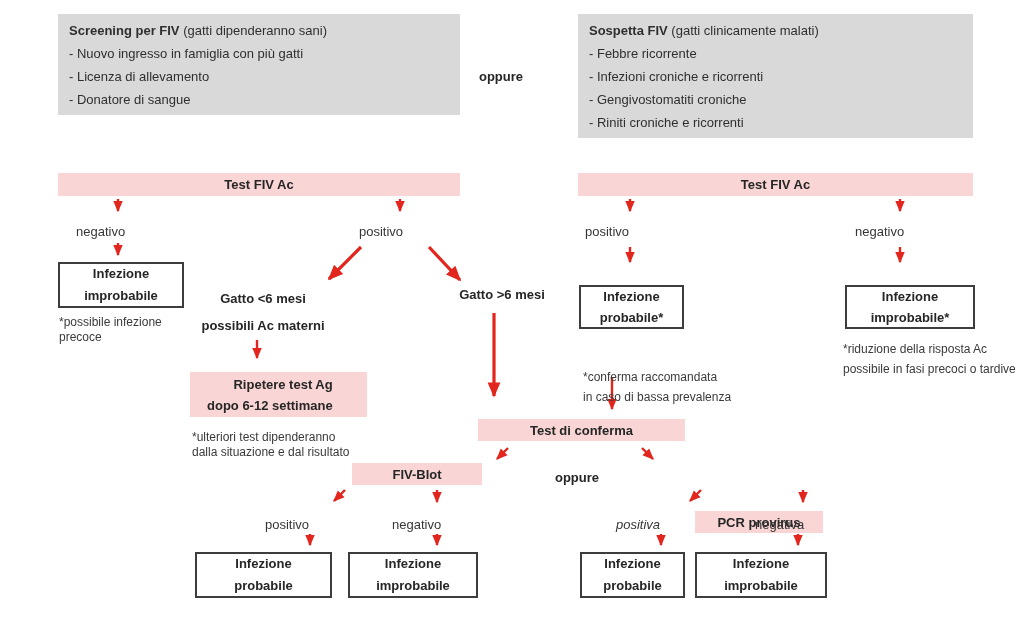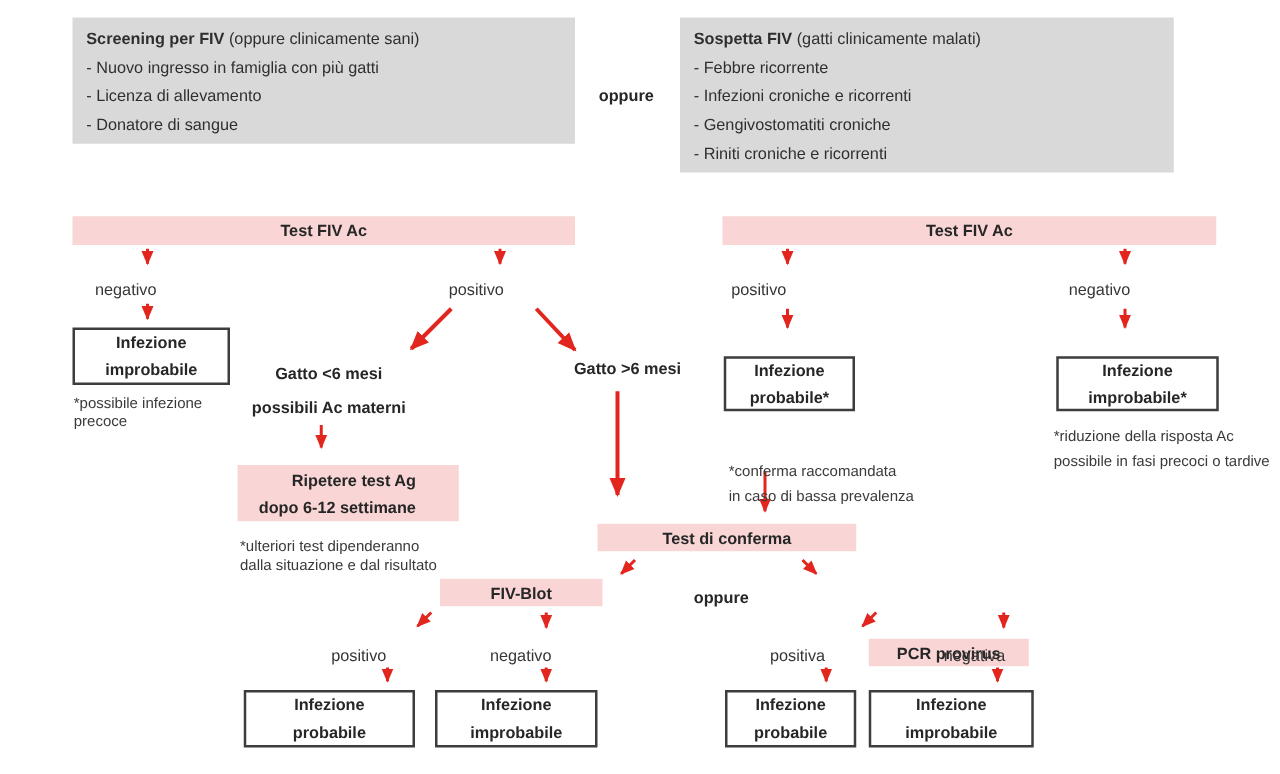--- a/index.html
+++ b/index.html
@@ -74,29 +74,29 @@
     <line x1="437" y1="490" x2="437" y2="502" marker-end="url(#ah)"></line>
     <line x1="310" y1="534" x2="310" y2="545" marker-end="url(#ah)"></line>
     <line x1="437" y1="534" x2="437" y2="545" marker-end="url(#ah)"></line>
     <line x1="701" y1="490" x2="690" y2="501" marker-end="url(#ah)"></line>
     <line x1="803" y1="490" x2="803" y2="502" marker-end="url(#ah)"></line>
     <line x1="661" y1="534" x2="661" y2="545" marker-end="url(#ah)"></line>
     <line x1="798" y1="534" x2="798" y2="545" marker-end="url(#ah)"></line>
   </svg>
 
   <div class="abs gray-panel" style="left:58px;top:14px;width:380px;">
-    <div><span class="b">Screening per FIV</span><span> (oppure clinicamente sani)</span></div>
+    <div><span class="b">Screening per FIV</span><span> (gatti dipenderanno sani)</span></div>
     <div>- Nuovo ingresso in famiglia con più gatti</div>
     <div>- Licenza di allevamento</div>
     <div>- Donatore di sangue</div>
   </div>
 
   <div class="abs conn" style="left:471px;top:69px;width:60px;">oppure</div>
 
-  <div class="abs gray-panel" style="left:544px;top:14px;width:373px;">
+  <div class="abs gray-panel" style="left:578px;top:14px;width:373px;">
     <div><span class="b">Sospetta FIV</span><span> (gatti clinicamente malati)</span></div>
     <div>- Febbre ricorrente</div>
     <div>- Infezioni croniche e ricorrenti</div>
     <div>- Gengivostomatiti croniche</div>
     <div>- Riniti croniche e ricorrenti</div>
   </div>
 
   <div class="abs pink-bar" style="left:58px;top:173px;width:402px;height:23px;">Test FIV Ac</div>
   <div class="abs pink-bar" style="left:578px;top:173px;width:395px;height:23px;">Test FIV Ac</div>
 
@@ -130,21 +130,21 @@
   <div class="abs fn fn20" style="left:843px;top:339px;width:190px;">*riduzione della risposta Ac
 possibile in fasi precoci o tardive</div>
 
   <div class="abs pink-bar" style="left:478px;top:419px;width:207px;height:22px;">Test di conferma</div>
   <div class="abs pink-bar" style="left:352px;top:463px;width:130px;height:22px;">FIV-Blot</div>
   <div class="abs conn" style="left:547px;top:470px;width:60px;">oppure</div>
   <div class="abs pink-bar" style="left:695px;top:463px;width:128px;height:22px;margin-top:48px;">PCR provirus</div>
 
   <div class="abs lbl" style="left:265px;top:517px;width:90px;">positivo</div>
   <div class="abs lbl" style="left:392px;top:517px;width:90px;">negativo</div>
-  <div class="abs lbl" style="left:616px;top:517px;width:90px;">positiva</div>
+  <div class="abs lbl" style="left:616px;top:517px;width:90px;font-style:italic;">positiva</div>
   <div class="abs lbl" style="left:755px;top:517px;width:90px;">negativa</div>
 
   <div class="abs obox" style="left:195px;top:552px;width:137px;height:46px;">Infezione
 probabile</div>
   <div class="abs obox" style="left:348px;top:552px;width:130px;height:46px;">Infezione
 improbabile</div>
   <div class="abs obox" style="left:580px;top:552px;width:105px;height:46px;">Infezione
 probabile</div>
   <div class="abs obox" style="left:695px;top:552px;width:132px;height:46px;">Infezione
 improbabile</div>

